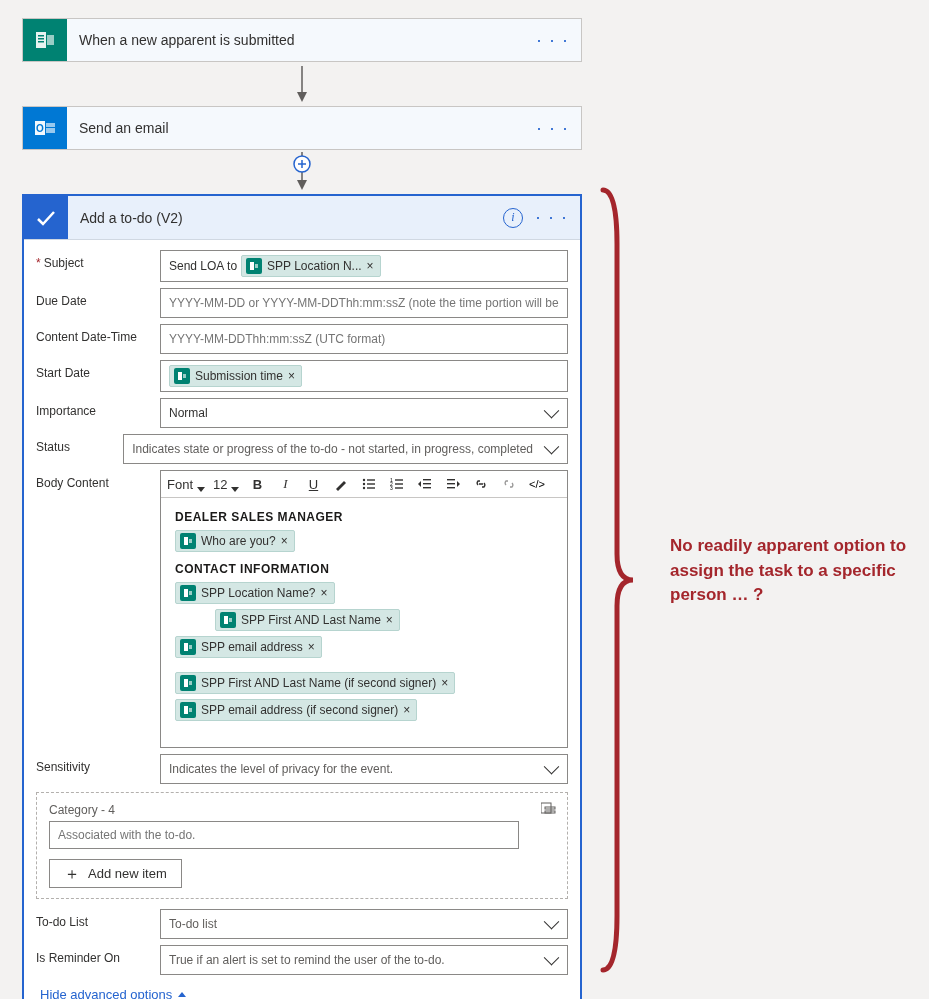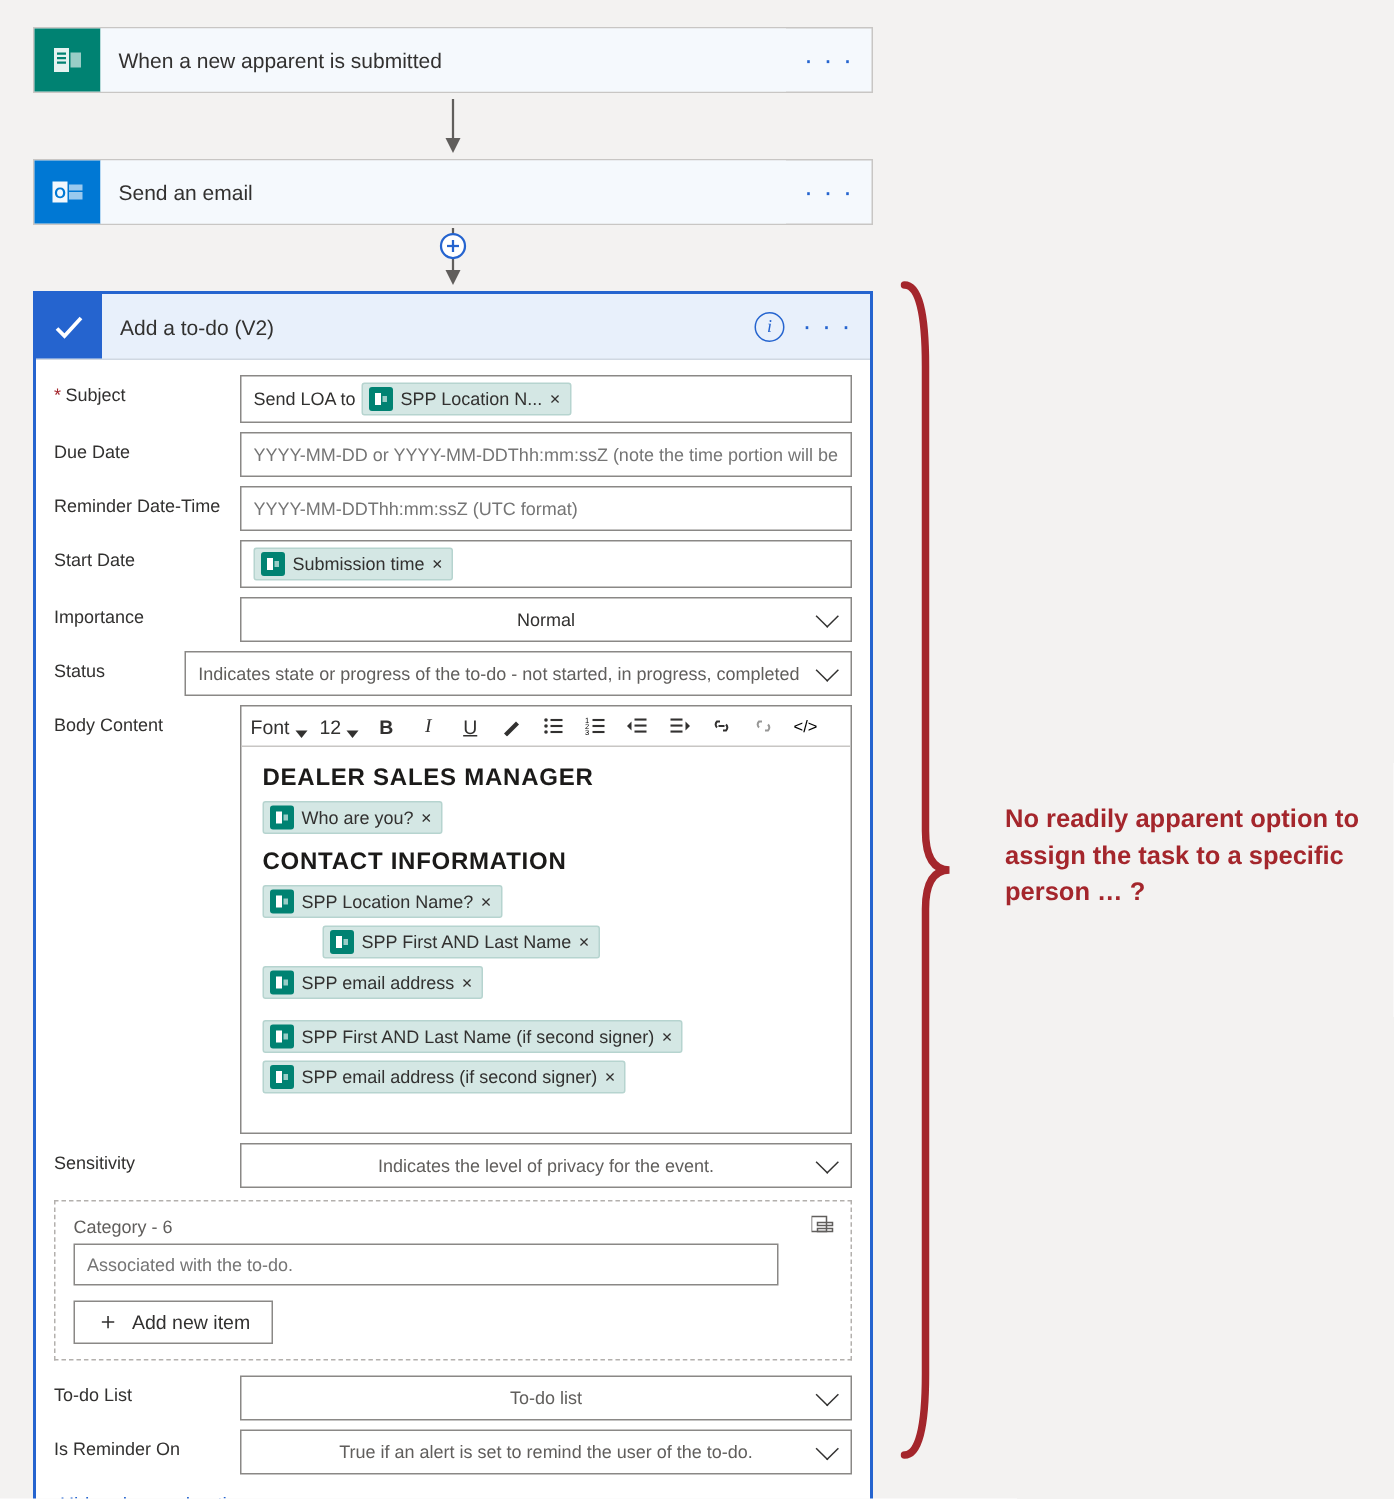--- a/index.html
+++ b/index.html
@@ -23,35 +23,35 @@
   .info-icon-circle { width:20px; height:20px; border:1.5px solid #2564cf; border-radius:50%; display:flex; align-items:center; justify-content:center; color:#2564cf; font-style:italic; font-family:serif; font-size:12px; cursor:pointer; }
   .dots { color:#2564cf; font-size:18px; letter-spacing:1px; cursor:pointer; }
   .form-body { padding:10px 12px 14px 12px; }
   .row { display:flex; align-items:flex-start; margin-bottom:6px; }
   .row-label { width:124px; padding:6px 6px 6px 0; font-size:12px; color:#323130; }
   .row-label .req { color:#a4262c; margin-right:3px; }
   .row-input { flex:1; }
   .inputbox { border:1px solid #8a8886; background:#fff; min-height:30px; padding:4px 8px; font-size:12px; display:flex; align-items:center; flex-wrap:wrap; gap:4px; position:relative; }
   .inputbox input.bare { border:none; outline:none; flex:1; font-size:12px; min-width:40px; font-family:inherit; }
   .inputbox.placeholder { color:#605e5c; }
-  .selectbox { position:relative;justify-content:center; }
+  .selectbox { position:relative; }
   .selectbox::after { content:""; position:absolute; right:10px; top:50%; width:10px; height:10px; border-right:1.5px solid #323130; border-bottom:1.5px solid #323130; transform:translateY(-70%) rotate(45deg); pointer-events:none; }
   .token { display:inline-flex; align-items:center; background:#d4e7e4; border:1px solid #b6d4cf; border-radius:2px; padding:2px 6px 2px 4px; font-size:12px; gap:5px; }
   .token-icon { width:16px; height:16px; background:#008272; border-radius:2px; display:flex; align-items:center; justify-content:center; color:#fff; font-size:9px; }
   .token-x { font-size:12px; color:#323130; cursor:pointer; }
   .editor-box { border:1px solid #8a8886; background:#fff; font-size:12px; }
   .toolbar { display:flex; align-items:center; border-bottom:1px solid #c8c6c4; padding:3px 6px; gap:8px; }
   .tb-select { display:flex; align-items:flex-end; gap:4px; font-size:13px; }
   .tb-caret { width:0; height:0; border-left:4px solid transparent; border-right:4px solid transparent; border-top:5px solid #323130; }
   .tb-btn { width:20px; height:20px; display:flex; align-items:center; justify-content:center; font-size:13px; cursor:pointer; }
   .tb-btn.bold { font-weight:bold; }
   .tb-btn.italic { font-style:italic; font-family:serif; }
   .tb-btn.underline { text-decoration:underline; }
   .editor-content { padding:12px 14px 18px 14px; }
-  .editor-content h4 { font-size:16px; letter-spacing:0.5px; color:#1b1a19; }
+  .editor-content h4 { font-size:12px; letter-spacing:0.5px; color:#1b1a19; }
   .token-block { display:flex; flex-wrap:wrap; gap:5px; margin-top:6px; margin-bottom:8px; }
   .category-section { border:1px dashed #b3b0ad; padding:10px 12px; margin:8px 0 10px 0; position:relative; }
   .cat-label { font-size:12px; color:#605e5c; margin-bottom:4px; }
   .cat-input { border:1px solid #8a8886; padding:6px 8px; color:#605e5c; width:470px; font-size:12px; }
   .cat-icon { position:absolute; top:8px; right:10px; width:16px; height:16px; cursor:pointer; }
   .add-item-btn { display:inline-flex; align-items:center; gap:8px; border:1px solid #8a8886; padding:6px 14px; font-size:13px; margin-top:10px; cursor:pointer; background:#fff; }
   .add-item-btn .plus { font-size:16px; line-height:0; }
   .adv-link { color:#2564cf; font-size:13px; cursor:pointer; padding:6px 4px 4px 4px; display:inline-flex; align-items:center; gap:6px; }
   .adv-caret { width:0; height:0; border-left:4px solid transparent; border-right:4px solid transparent; border-bottom:5px solid #2564cf; }
   .brace { position:absolute; left:595px; top:184px; width:40px; height:792px; }
@@ -152,21 +152,21 @@
         <div class="row-label">Due Date</div>
         <div class="row-input">
           <div class="inputbox">
             <input class="bare" type="text" placeholder="YYYY-MM-DD or YYYY-MM-DDThh:mm:ssZ (note the time portion will be ignored)" style="">
           </div>
         </div>
       </div>
 
       
       <div class="row">
-        <div class="row-label">Reminder Date-Time</div>
+        <div class="row-label">Content Date-Time</div>
         <div class="row-input">
           <div class="inputbox">
             <input class="bare" type="text" placeholder="YYYY-MM-DDThh:mm:ssZ (UTC format)" style="">
           </div>
         </div>
       </div>
 
       
       <div class="row">
         <div class="row-label">Start Date</div>
@@ -359,21 +359,21 @@
         <div class="row-label">Sensitivity</div>
         <div class="row-input">
           <div class="inputbox selectbox placeholder">
             <span>Indicates the level of privacy for the event.</span>
           </div>
         </div>
       </div>
 
       
       <div class="category-section">
-        <div class="cat-label">Category - 6</div>
+        <div class="cat-label">Category - 4</div>
         <input type="text" class="cat-input" placeholder="Associated with the to-do." style="">
         <div class="cat-icon">
           <svg width="16" height="16" viewBox="0 0 16 16">
               <rect x="0" y="2" width="10" height="10" fill="none" stroke="#605e5c"></rect>
               <rect x="4" y="6" width="10" height="2" fill="none" stroke="#605e5c"></rect>
               <rect x="4" y="10" width="10" height="2" fill="none" stroke="#605e5c"></rect>
             </svg>
         </div>
         <div class="add-item-btn">
           <span class="plus">＋</span>

